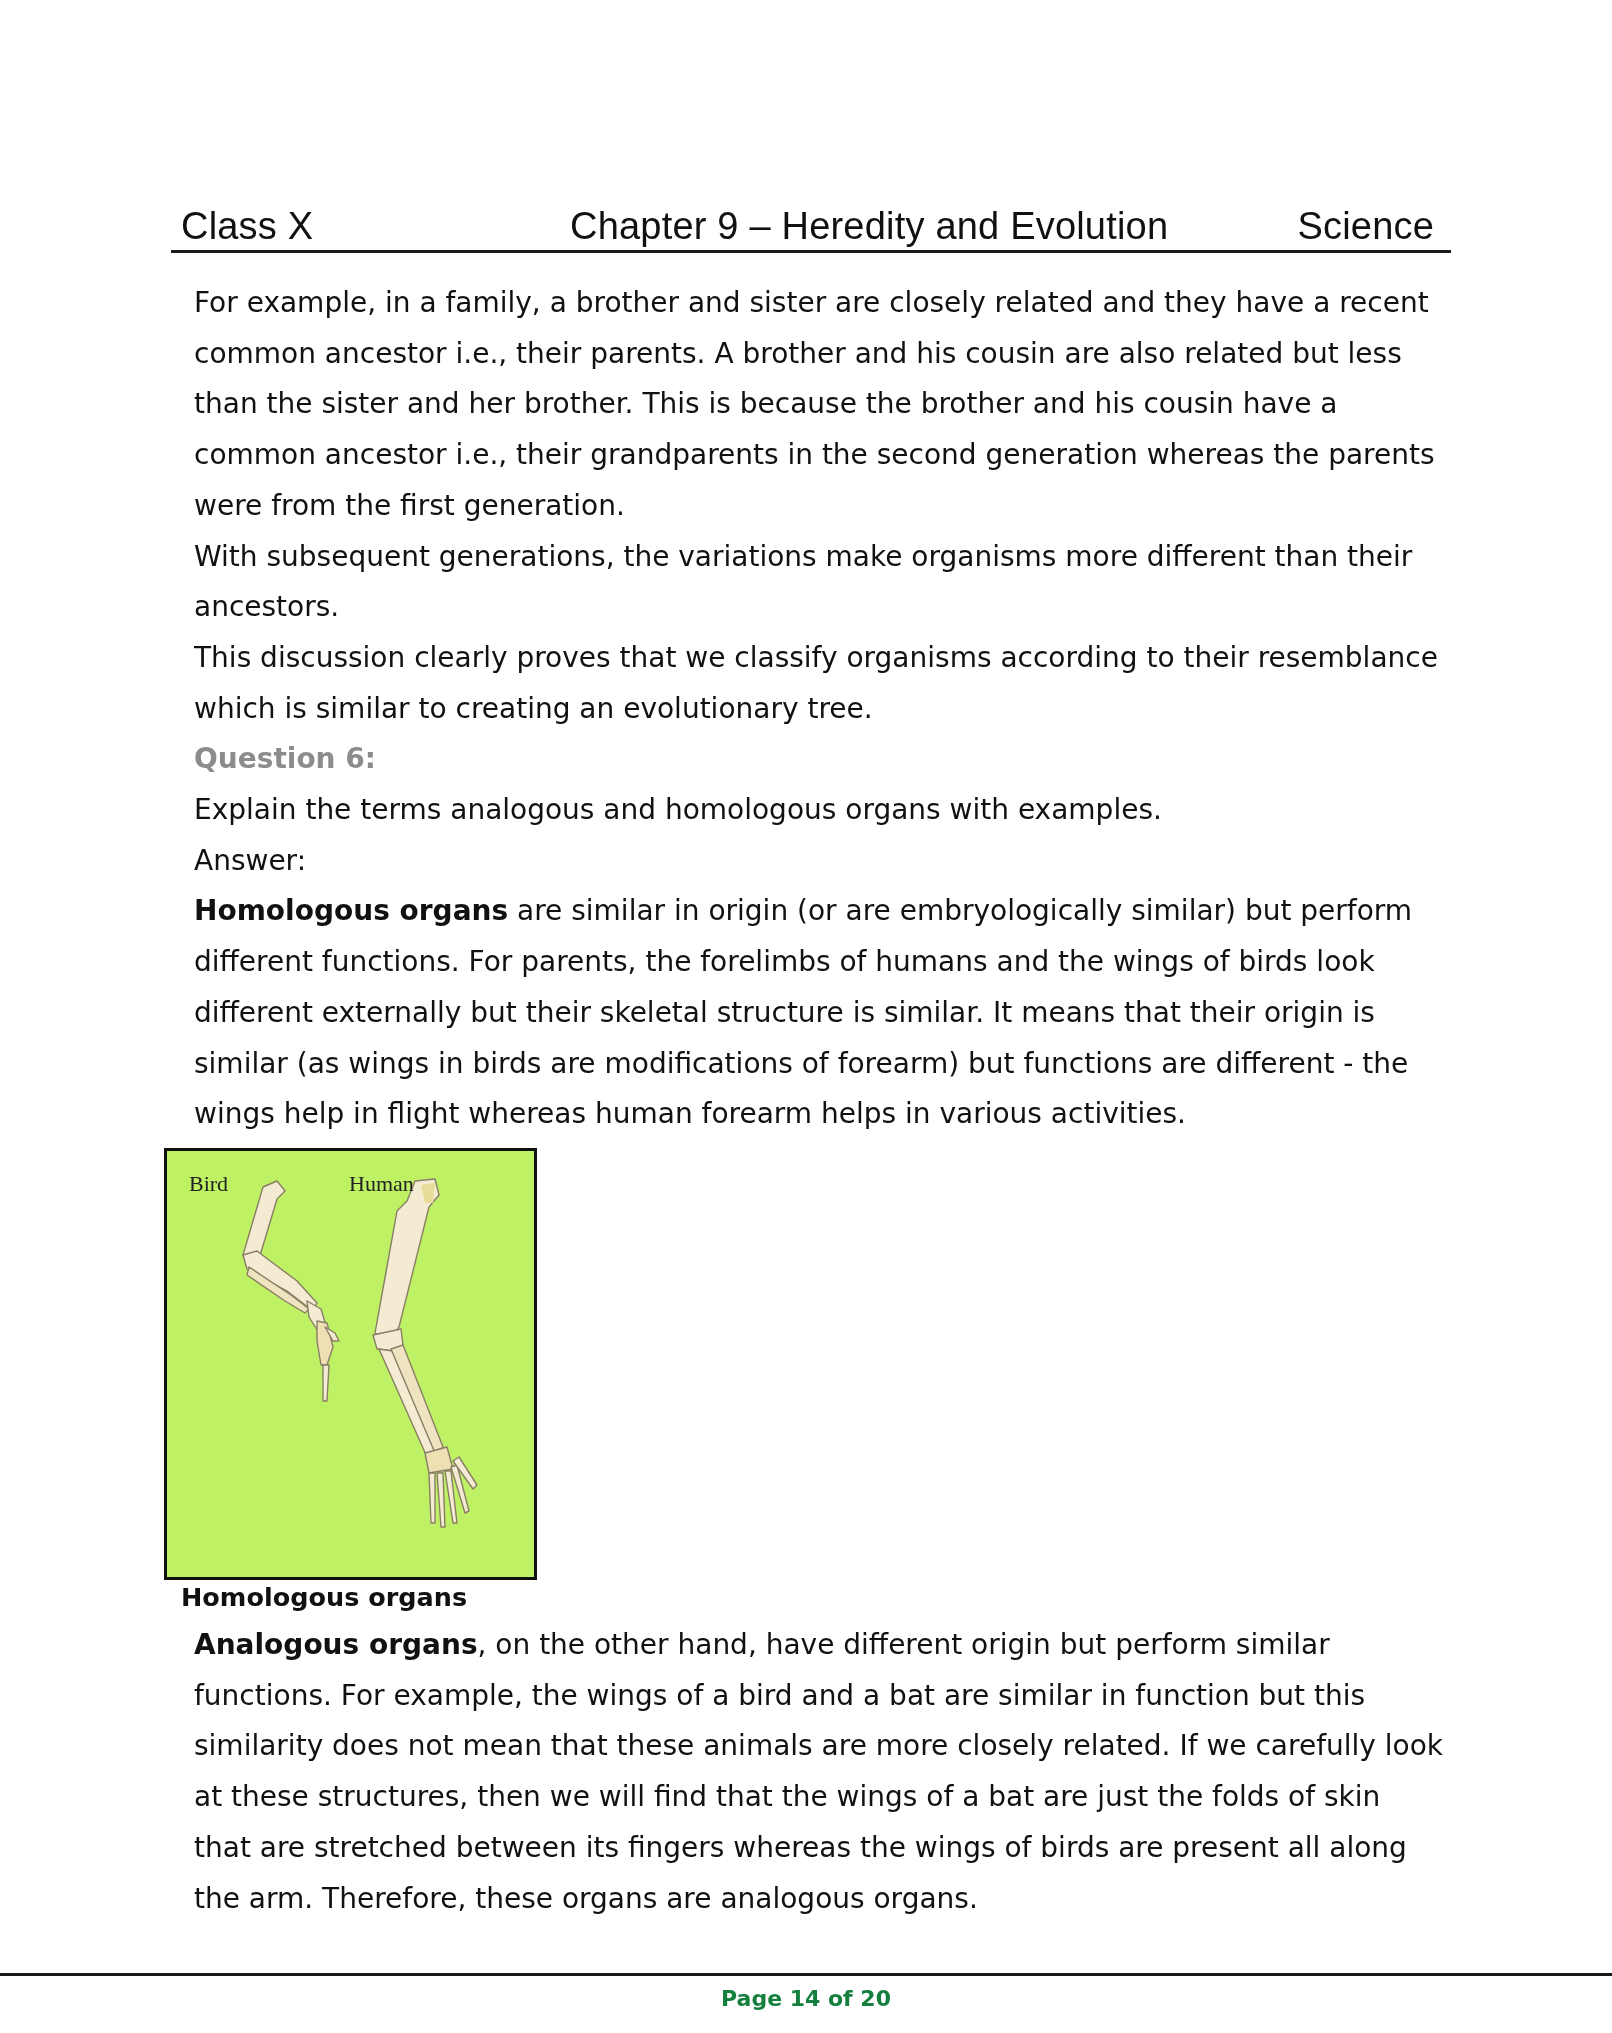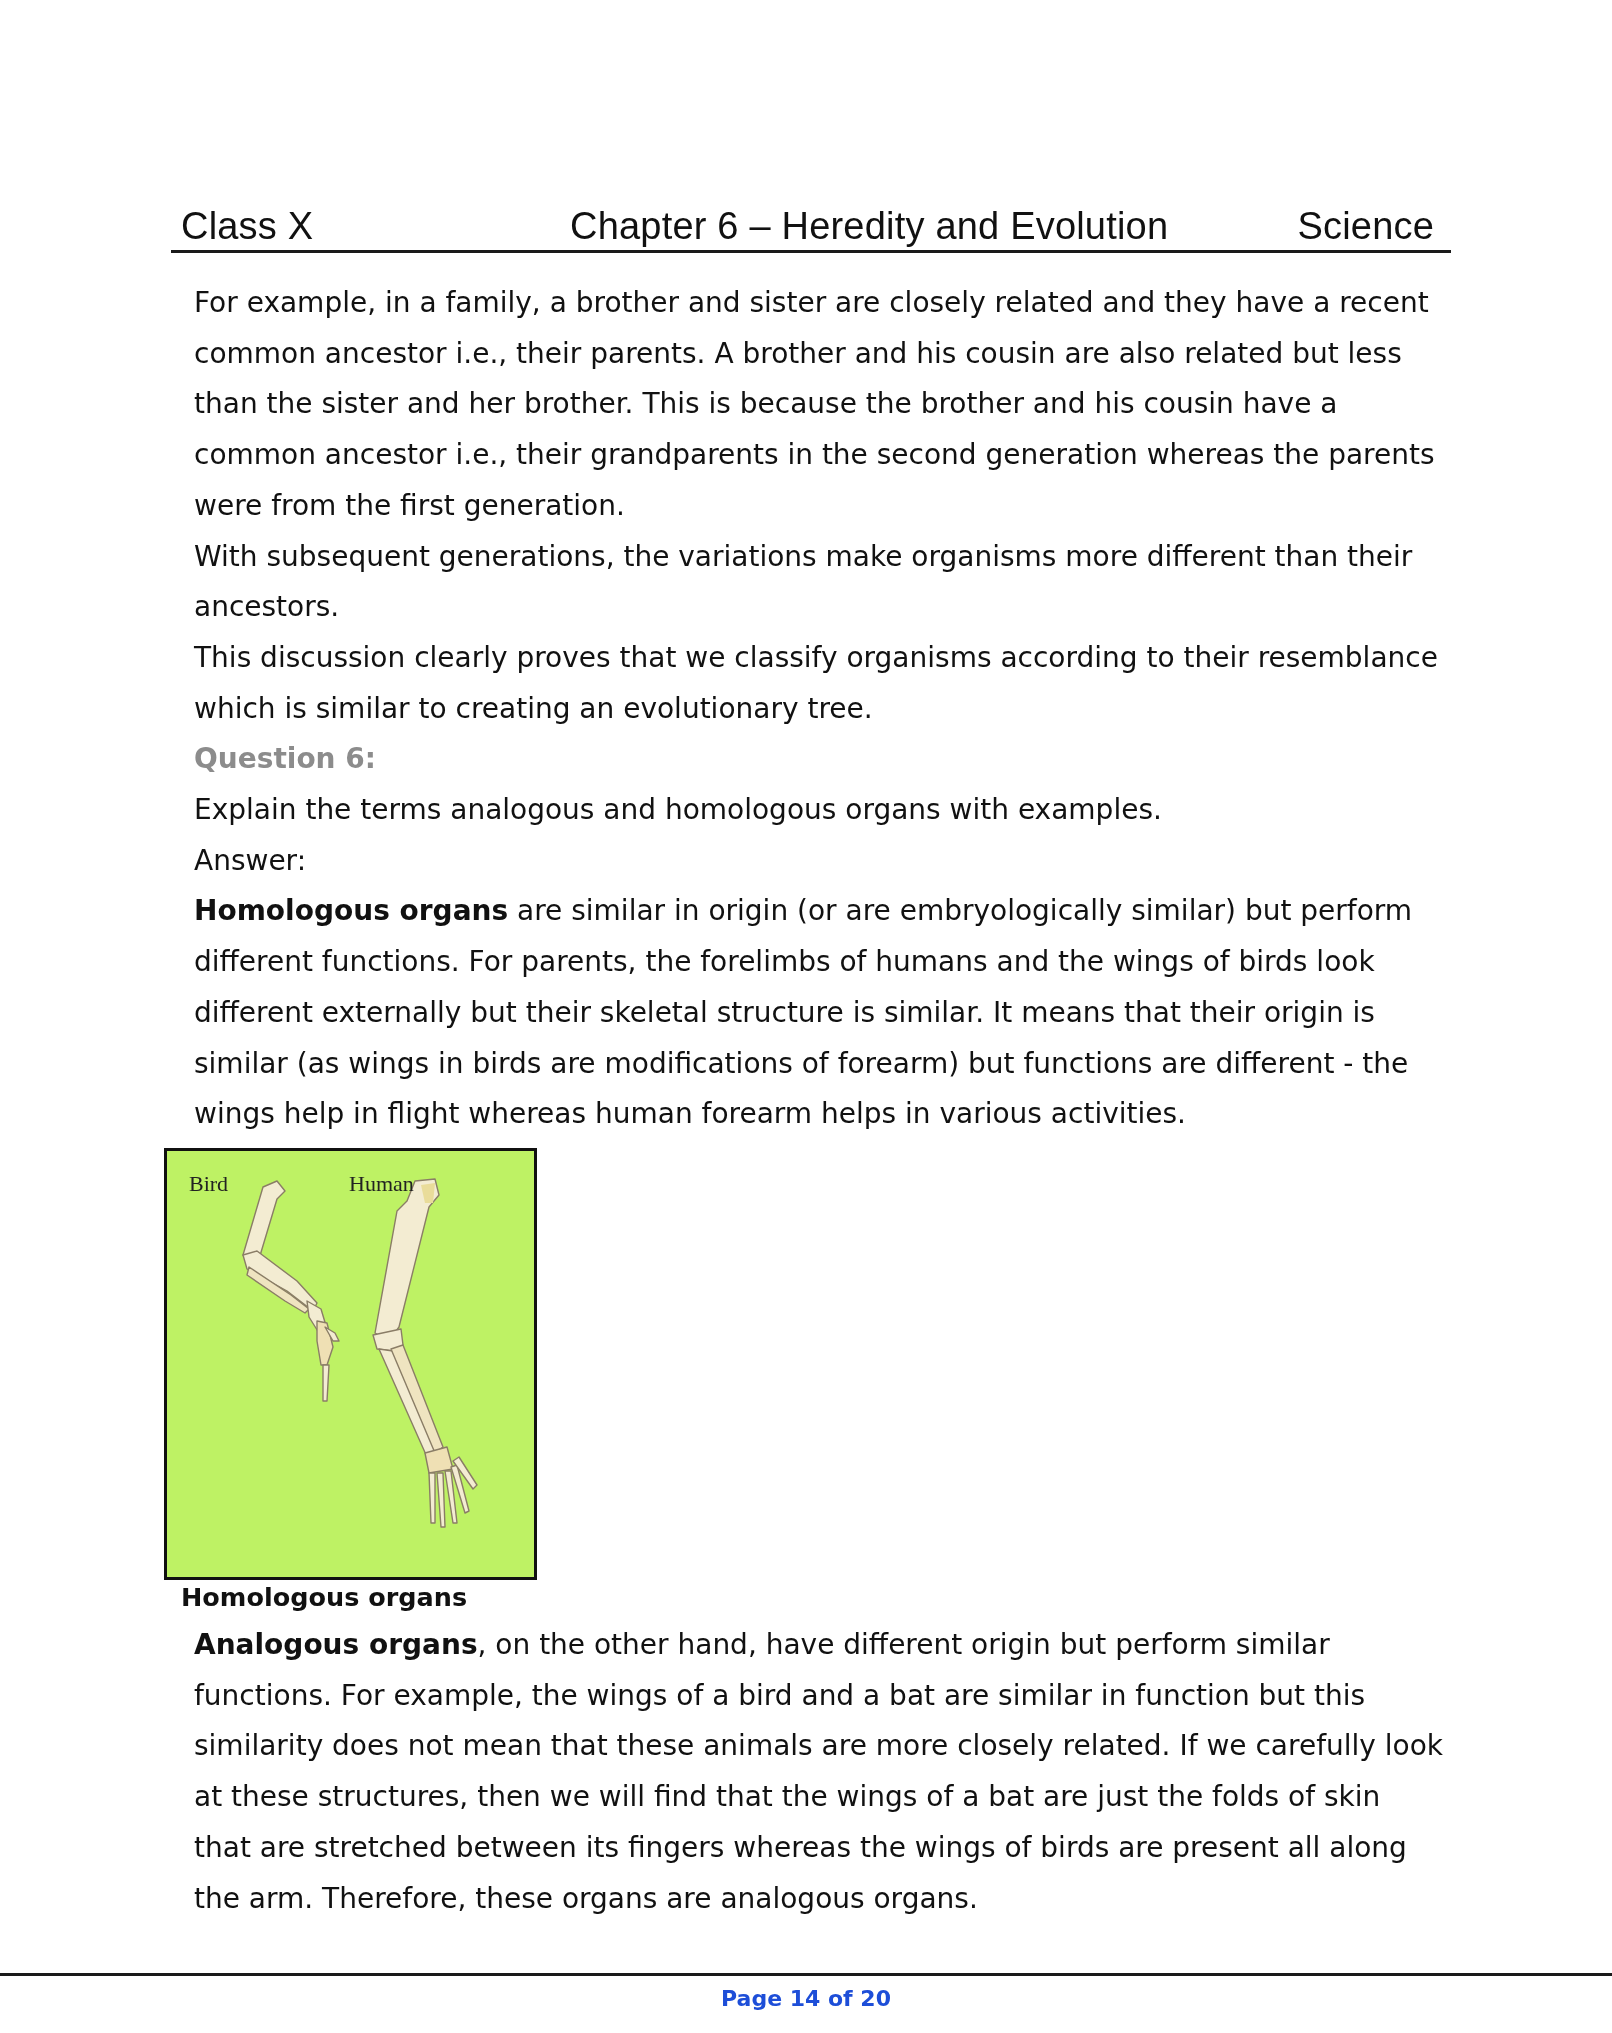--- a/index.html
+++ b/index.html
@@ -22,27 +22,27 @@
   .figure { position: absolute; left: 164px; top: 1148px; width: 367px; height: 426px;
             border: 3px solid #111; background: #bef264; }
   .figure svg { position: absolute; left: 0; top: 0; }
   .fig-label { position: absolute; font-family: "Liberation Serif", serif; font-size: 22px; color: #222; }
   .fig-label.bird { left: 22px; top: 20px; }
   .fig-label.human { left: 182px; top: 20px; }
   .caption { position: absolute; left: 181px; top: 1572px; font-size: 25.5px; line-height: 50.7px; font-weight: bold; }
 
   .foot-rule { position: absolute; left: 0; top: 1973px; width: 1612px; height: 3px; background: #1a1a1a; }
   .foot-text { position: absolute; left: 0; width: 1612px; top: 1986px; text-align: center;
-               font-size: 22px; font-weight: bold; color: #1d4ed8; }
+               font-size: 22px; font-weight: bold; color: #15803d; }
 </style>
 </head>
 <body>
 
 <div class="hdr hdr-left">Class X</div>
-<div class="hdr hdr-center">Chapter 6 – Heredity and Evolution</div>
+<div class="hdr hdr-center">Chapter 9 – Heredity and Evolution</div>
 <div class="hdr hdr-right">Science</div>
 <div class="hdr-rule"></div>
 
 <div class="body-text block1">
   <p>For example, in a family, a brother and sister are closely related and they have a recent</p>
   <p>common ancestor i.e., their parents. A brother and his cousin are also related but less</p>
   <p>than the sister and her brother. This is because the brother and his cousin have a</p>
   <p>common ancestor i.e., their grandparents in the second generation whereas the parents</p>
   <p>were from the first generation.</p>
   <p>With subsequent generations, the variations make organisms more different than their</p>

